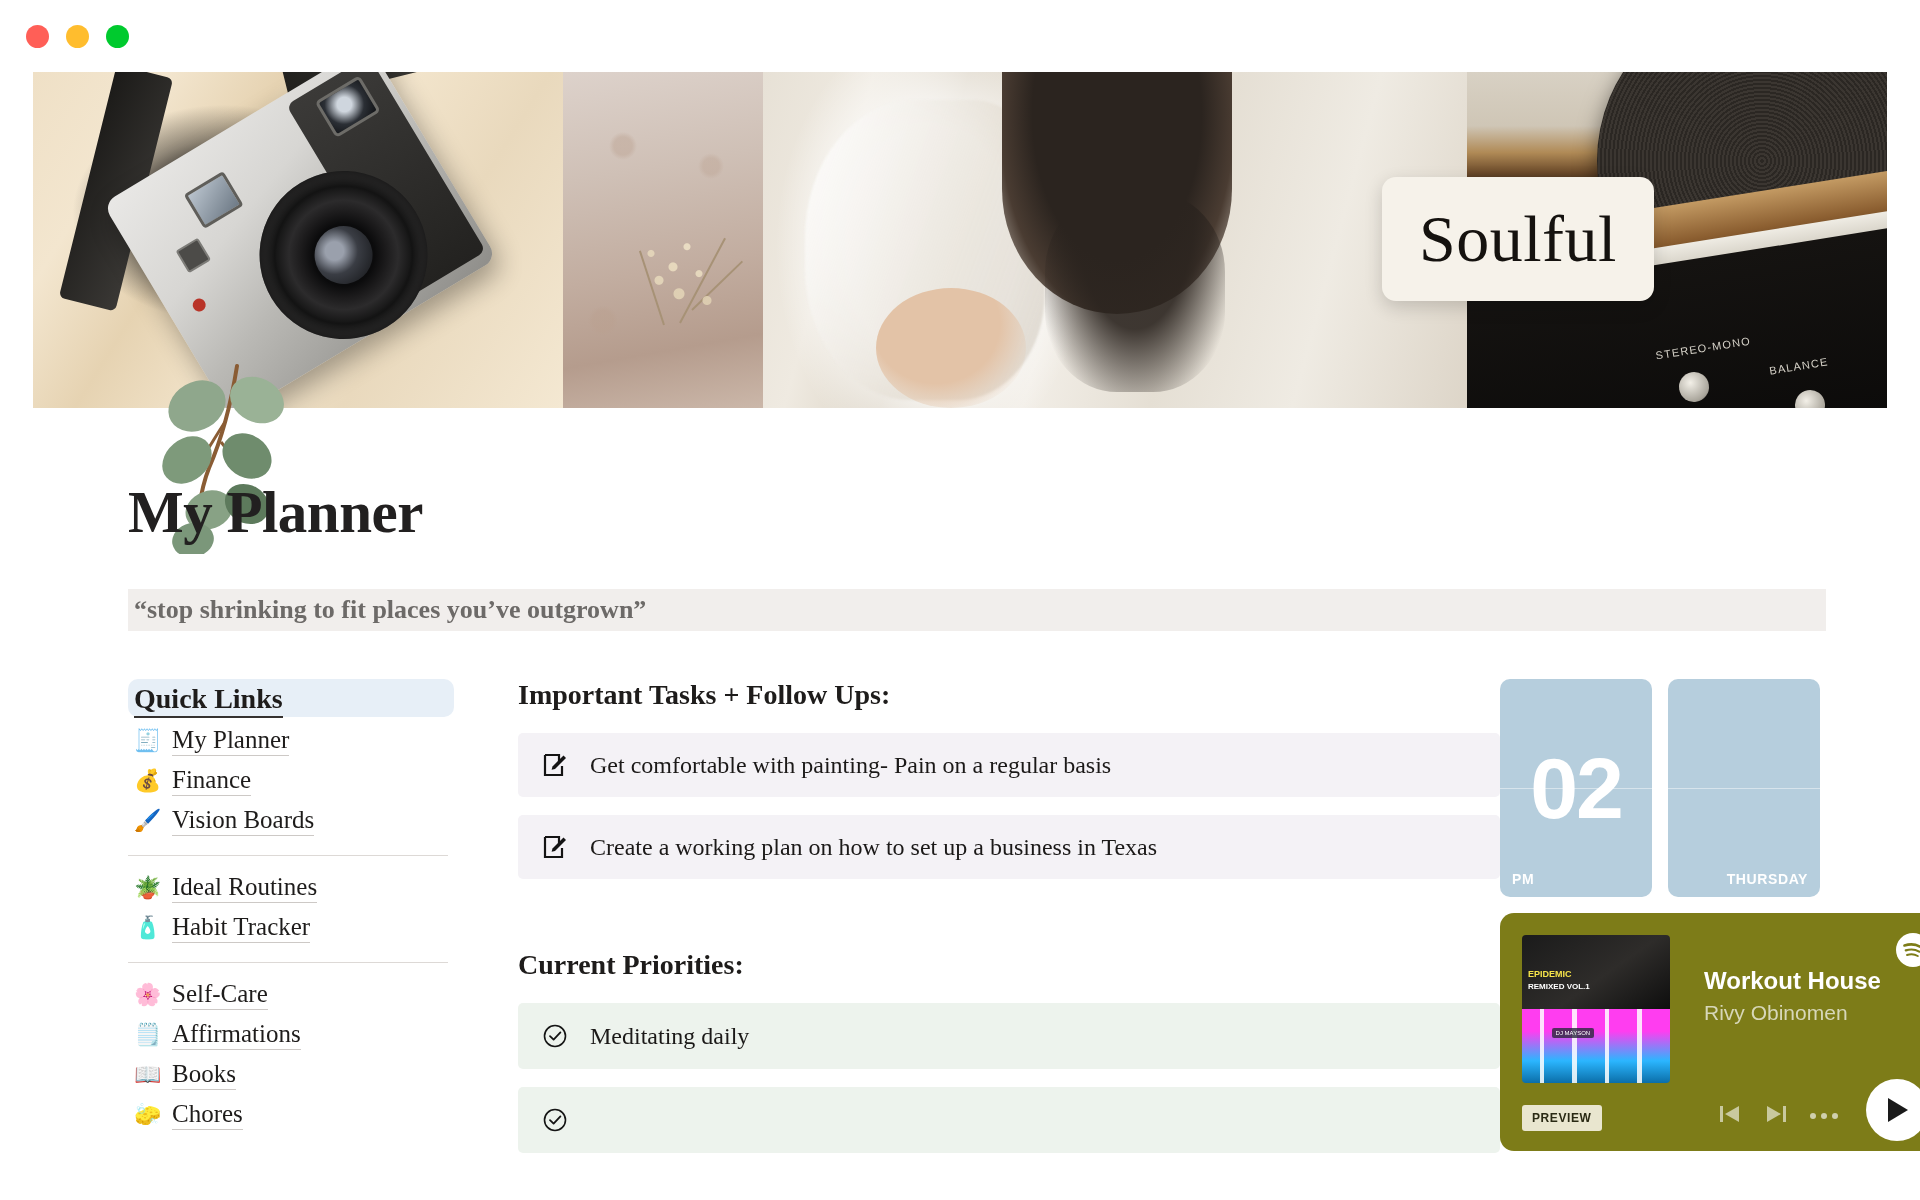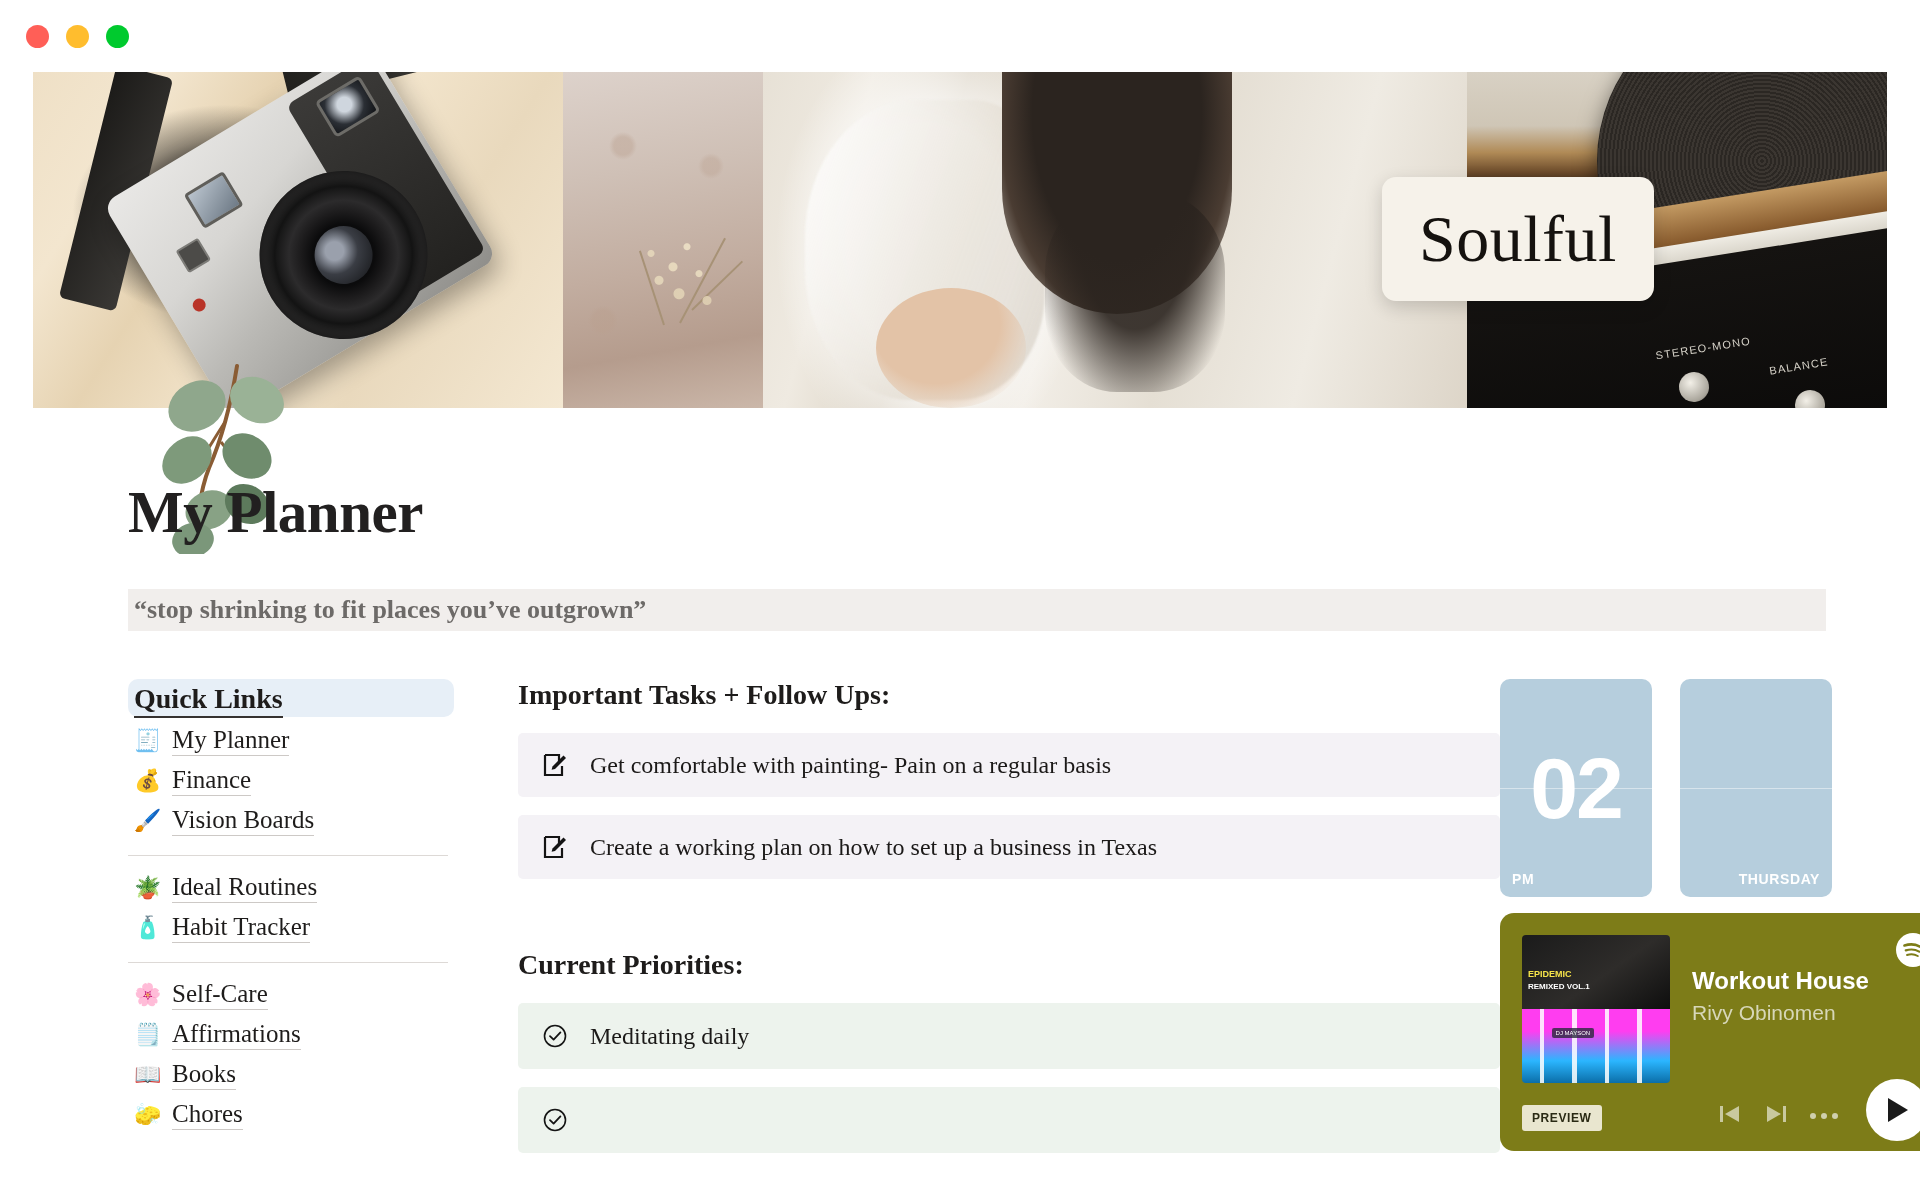--- a/index.html
+++ b/index.html
@@ -298,21 +298,21 @@
     margin-bottom: 18px;
   }
   .task-card.priority { background: #edf3ed; height: 66px; }
   .task-text { font-size: 24px; color: #1b1918; }
   .icon-sq { width: 26px; height: 26px; flex: 0 0 26px; }
   .section-gap { height: 52px; }
 
   
   .rail { width: 420px; flex: 0 0 420px; padding-right: 28px; }
 
-  .flipclock { display: flex; gap: 28px; }
+  .flipclock { display: flex; gap: 16px; }
   .flip {
     width: 152px; height: 218px;
     background: #b6cedd;
     border-radius: 10px;
     position: relative;
     overflow: hidden;
   }
   .flip .seam {
     position: absolute; left: 0; right: 0; top: 50%;
     height: 1px; background: rgba(255,255,255,.45);
@@ -375,21 +375,21 @@
       linear-gradient(90deg, rgba(0,0,0,0) 0 12%, rgba(255,255,255,.85) 12% 15%, rgba(0,0,0,0) 15% 34%, rgba(255,255,255,.85) 34% 37%, rgba(0,0,0,0) 37% 56%, rgba(255,255,255,.85) 56% 59%, rgba(0,0,0,0) 59% 78%, rgba(255,255,255,.85) 78% 81%, rgba(0,0,0,0) 81%);
   }
   .alb2 .chip { position:absolute; left:20%; top:26%; background:rgba(40,40,60,.8); color:#fff; font-size:6px; padding:2px 4px; border-radius:2px; font-family:"Liberation Sans",sans-serif; z-index:2; }
   .alb3 { background: #b2f0dd; }
   .alb3 .gem { position:absolute; left:50%; top:46%; width:26px; height:30px; margin-left:-13px; background: linear-gradient(160deg,#ff84c8,#8f6bd8); clip-path: polygon(50% 0,100% 34%,70% 100%,30% 100%,0 34%); }
   .alb3 .tx { position:absolute; left:8px; top:34%; color:#17b893; font-family:"Liberation Sans",sans-serif; font-weight:bold; font-size:10px; }
   .alb4 { background: linear-gradient(180deg,#8e6b45,#6b5134 45%,#3d2d1c); }
   .alb4 .fig { position:absolute; left:38%; top:36%; width:22px; height:36px; background:#241a12; border-radius: 10px 10px 0 0; }
   .alb4 .win { position:absolute; left:18%; top:18%; width:64%; height:56%; background: linear-gradient(180deg, rgba(220,220,215,.85), rgba(160,160,155,.5)); }
 
-  .sp-meta { padding-top: 32px; }
+  .sp-meta { padding-top: 32px; margin-left: 12px; }
   .sp-title {
     color: #ffffff;
     font-family: "Liberation Sans", sans-serif;
     font-weight: bold;
     font-size: 24px;
   }
   .sp-artist {
     color: #d7d7b9;
     font-family: "Liberation Sans", sans-serif;
     font-size: 21px;

